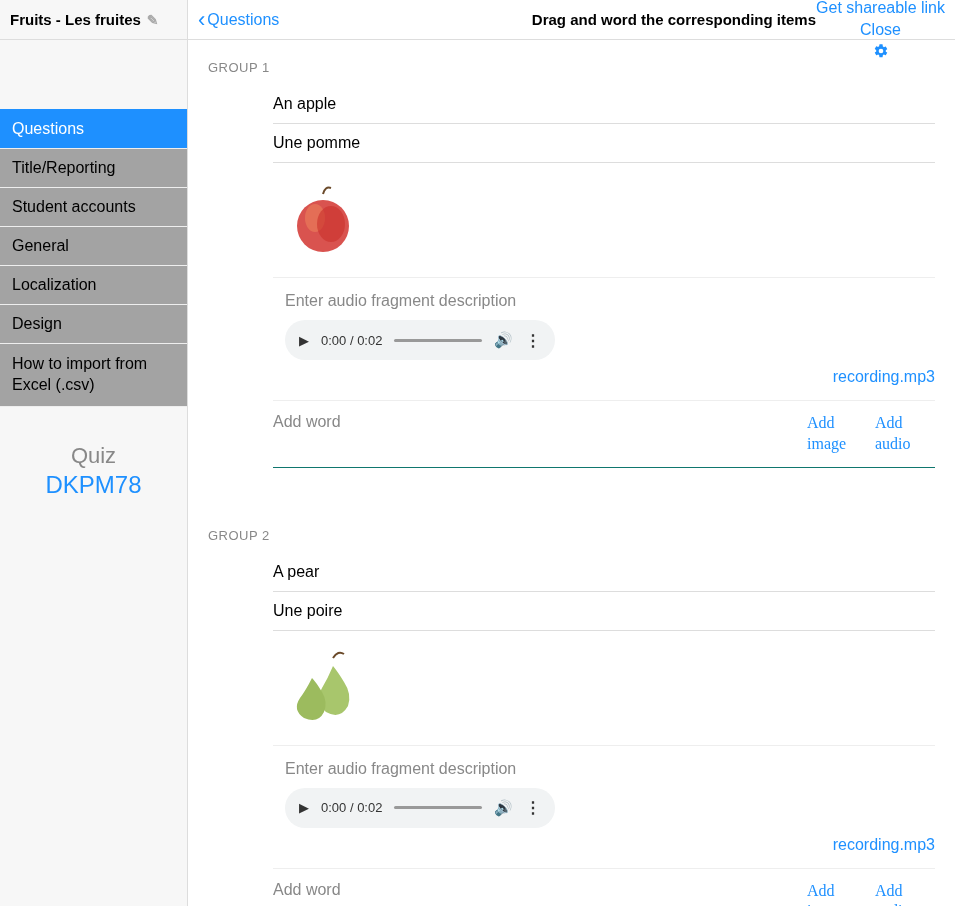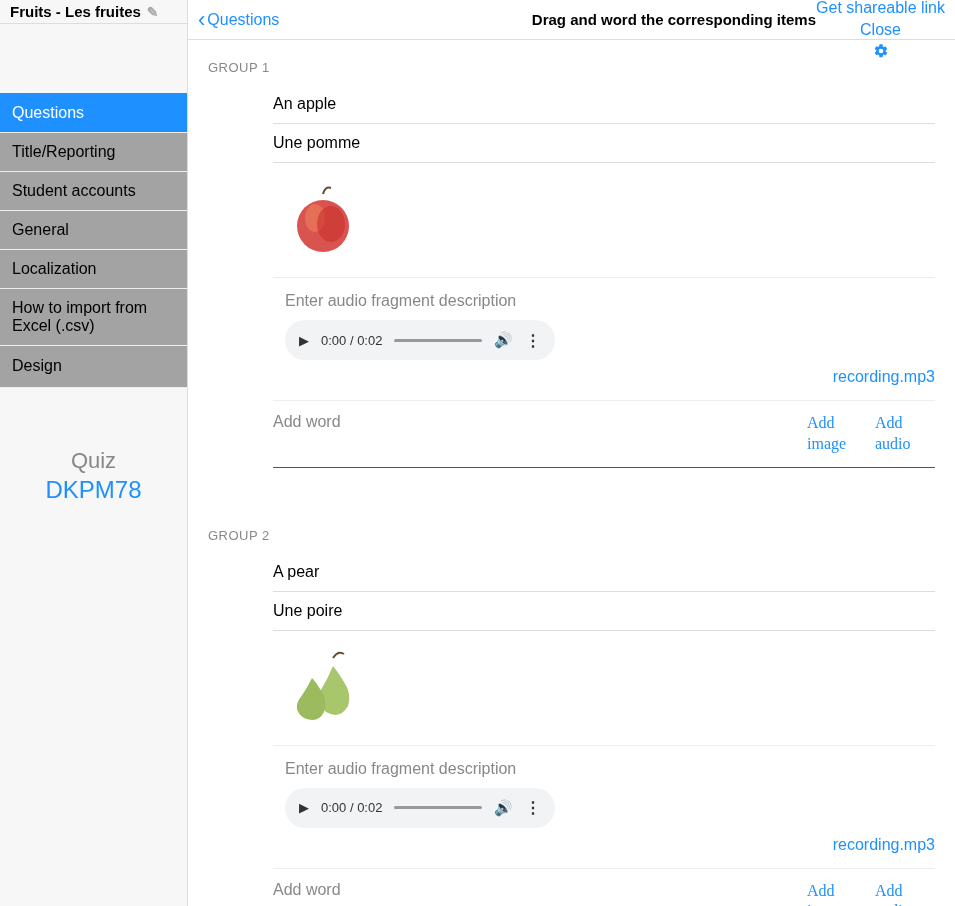--- a/index.html
+++ b/index.html
@@ -17,21 +17,21 @@
 
 .sidebar {
   width: 188px;
   min-width: 188px;
   background: #f7f7f7;
   border-right: 1px solid #ddd;
   display: flex;
   flex-direction: column;
 }
 .sidebar-header {
-  height: 24px;
+  height: 40px;
   border-bottom: 1px solid #ddd;
   display: flex;
   align-items: center;
   padding: 0 10px;
   font-weight: 600;
   font-size: 15px;
 }
 .pencil-icon {
   margin-left: 6px;
   color: #aaa;
@@ -49,21 +49,21 @@
 }
 .sidebar-item.active {
   background: #1e90ff;
   color: #fff;
   border-top-color: #1e90ff;
   border-bottom-color: #1e90ff;
 }
 .sidebar-item:last-child { line-height: 1.3; }
 .quiz-block {
   text-align: center;
-  margin-top: 60px;
+  margin-top: 36px;
   color: #888;
   font-size: 22px;
 }
 .quiz-code {
   color: #1e90ff;
   font-size: 24px;
   font-weight: 400;
   margin-top: 2px;
 }
 
@@ -214,22 +214,22 @@
     <div class="sidebar-header">
       <span>Fruits - Les fruites</span>
       <span class="pencil-icon">✎</span>
     </div>
     <div class="sidebar-nav">
       <div class="sidebar-item active"><span>Questions</span></div>
       <div class="sidebar-item"><span>Title/Reporting</span></div>
       <div class="sidebar-item"><span>Student accounts</span></div>
       <div class="sidebar-item"><span>General</span></div>
       <div class="sidebar-item"><span>Localization</span></div>
+      <div class="sidebar-item"><span>Design</span></div>
       <div class="sidebar-item"><span>How to import from Excel (.csv)</span></div>
-      <div class="sidebar-item"><span>Design</span></div>
     </div>
     <div class="quiz-block">
       <div>Quiz</div>
       <div class="quiz-code">DKPM78</div>
     </div>
   </div>
 
   <div class="main">
     <div class="topbar">
       <div class="back-link">

